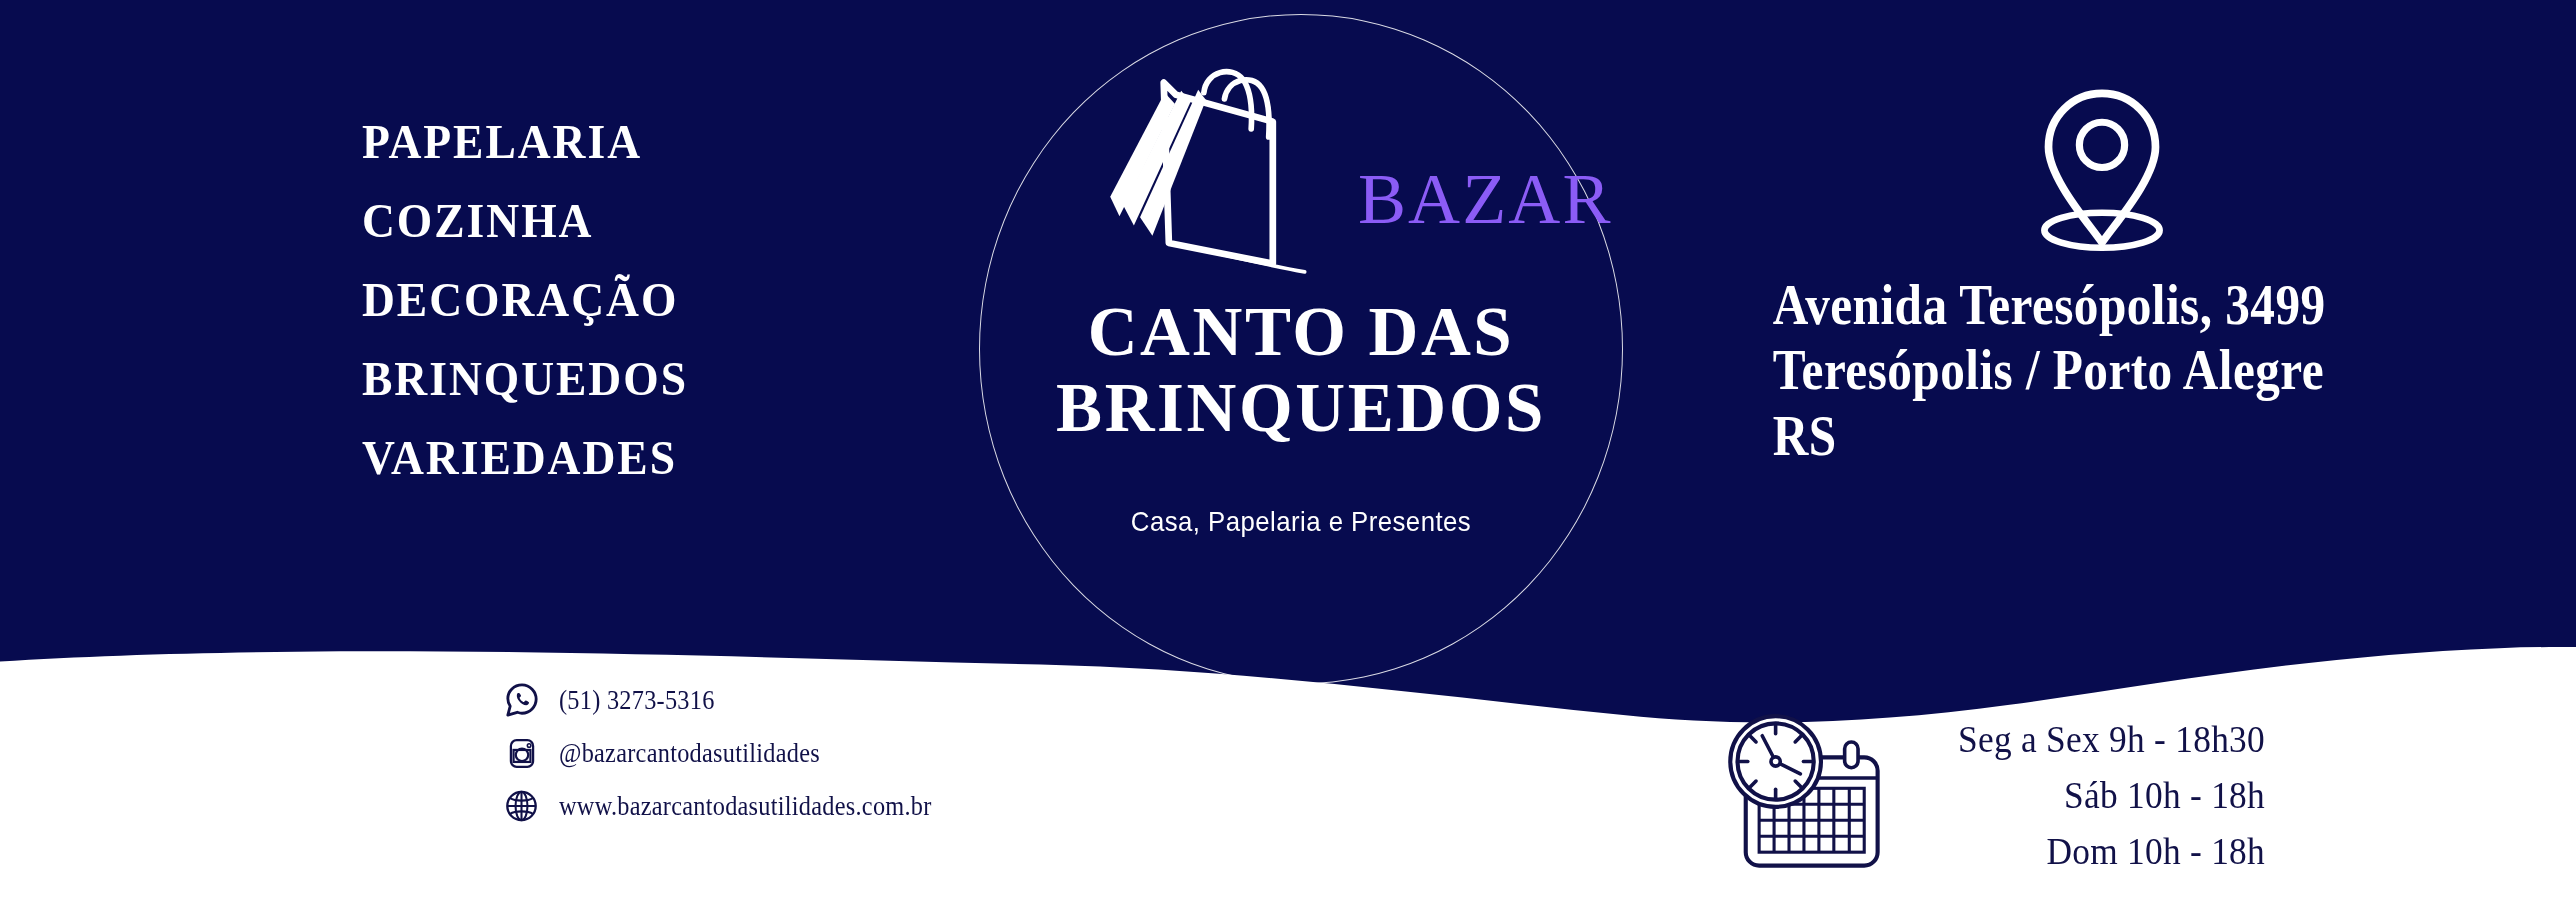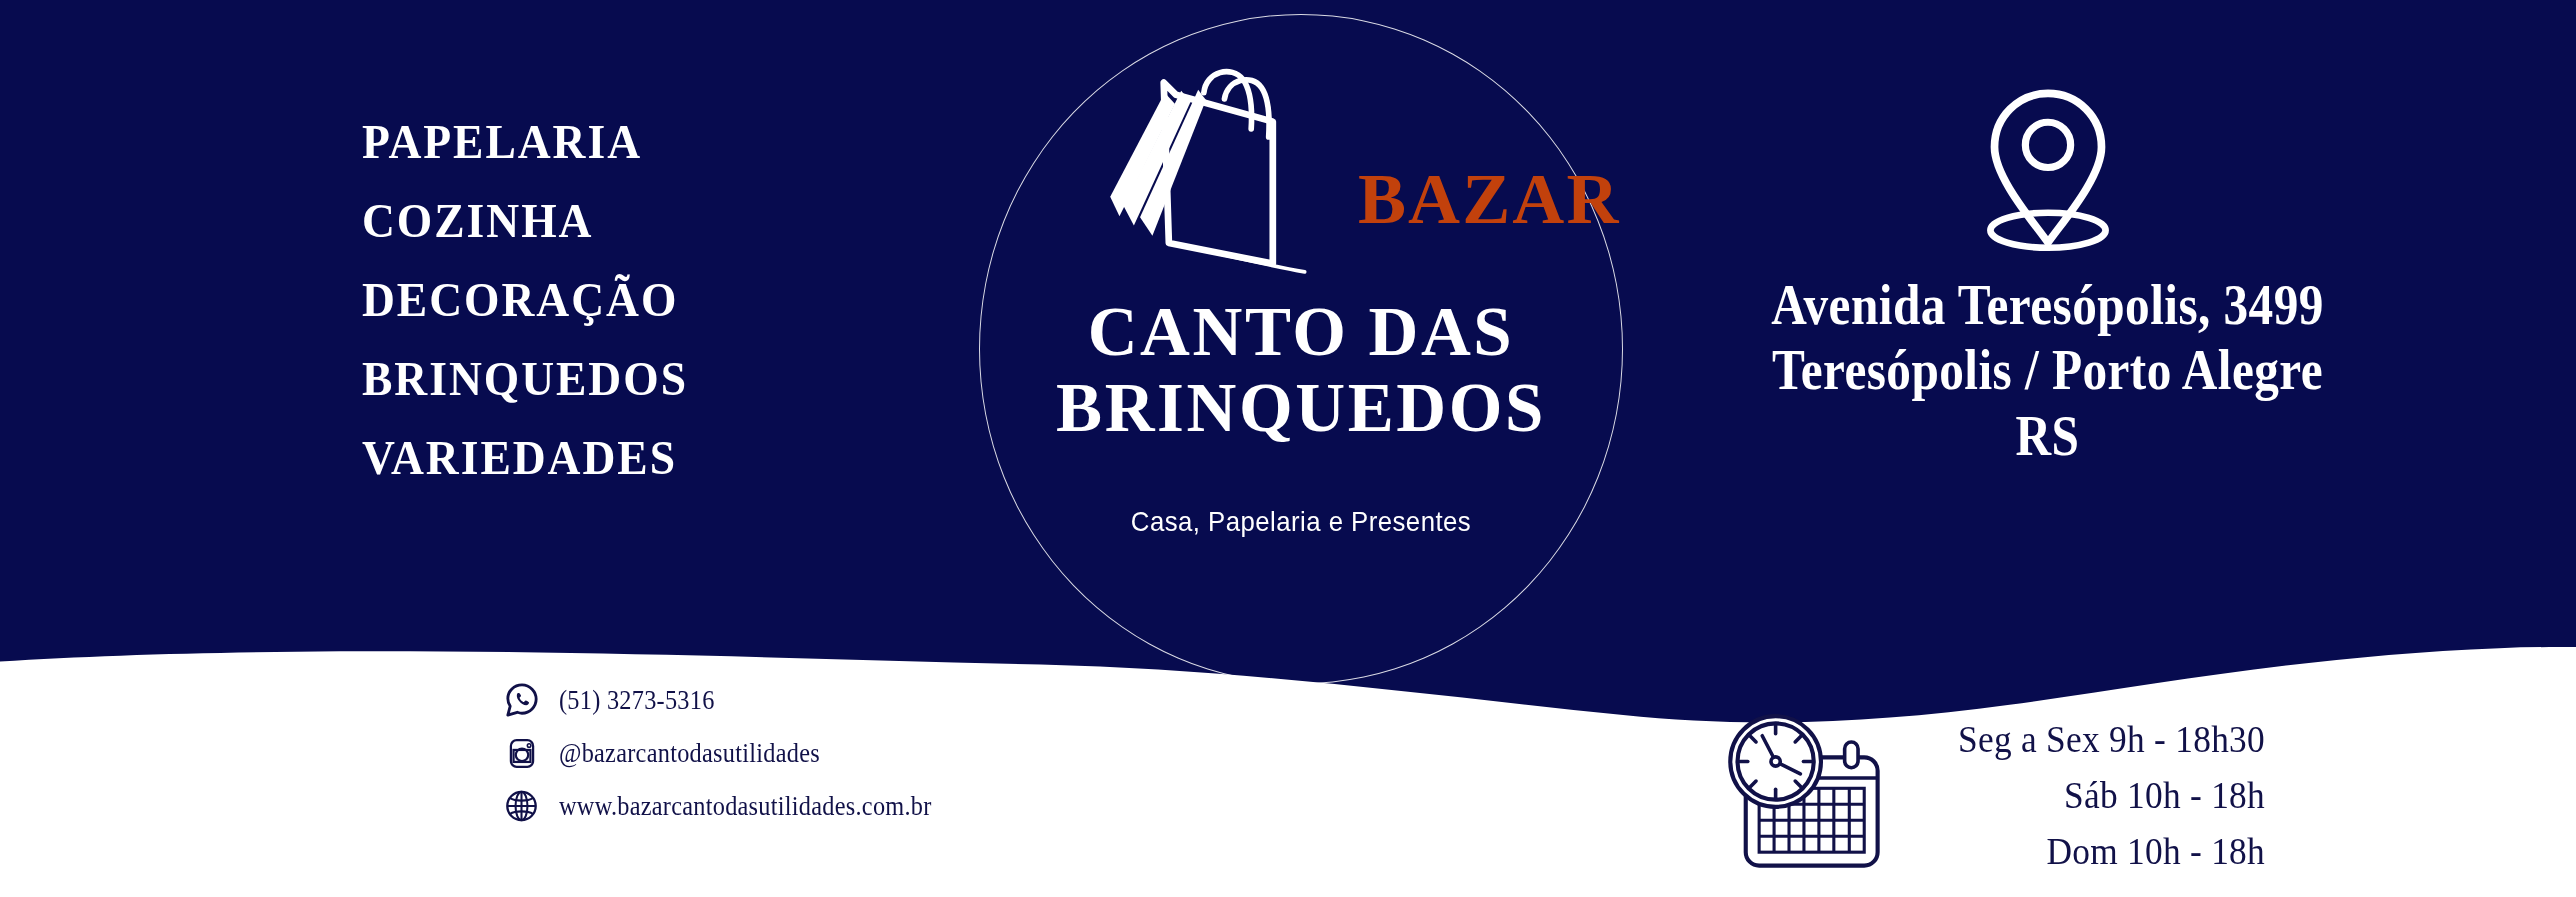--- a/index.html
+++ b/index.html
@@ -62,23 +62,23 @@
     border-radius:50%;
   }
   .logo-bag{
     position:absolute;
     left:124px; top:54px;
     width:247px; height:206px;
   }
   .logo-bazar{
     position:absolute;
     left:379px; top:149px;
-    color:#c2410c;
-    font-family:"Liberation Serif", serif;
-    font-weight:700;
+    color:#8b5cf6;
+    font-family:"Liberation Serif", serif;
+    font-weight:400;
     font-size:72px;
     line-height:1;
     letter-spacing:2.1px;
   }
   .logo-name{
     position:absolute;
     left:0; top:281px;
     width:644px;
     text-align:center;
     color:#ffffff;
@@ -98,25 +98,24 @@
     font-family:"Liberation Sans", sans-serif;
     font-weight:300;
     font-size:28px;
     letter-spacing:0.5px;
     transform:scaleX(0.92);
   }
 
   
   .address-block{
     position:absolute;
-    left:1674px;
+    left:1728px;
     top:82px;
     width:747px;
     z-index:5;
-    text-align:center;
   }
   .pin-big{
     width:144px;
     height:170px;
     margin:0 auto 20.6px auto;
     display:block;
   }
   .address-lines{
     color:#ffffff;
     font-family:"Liberation Serif", serif;

